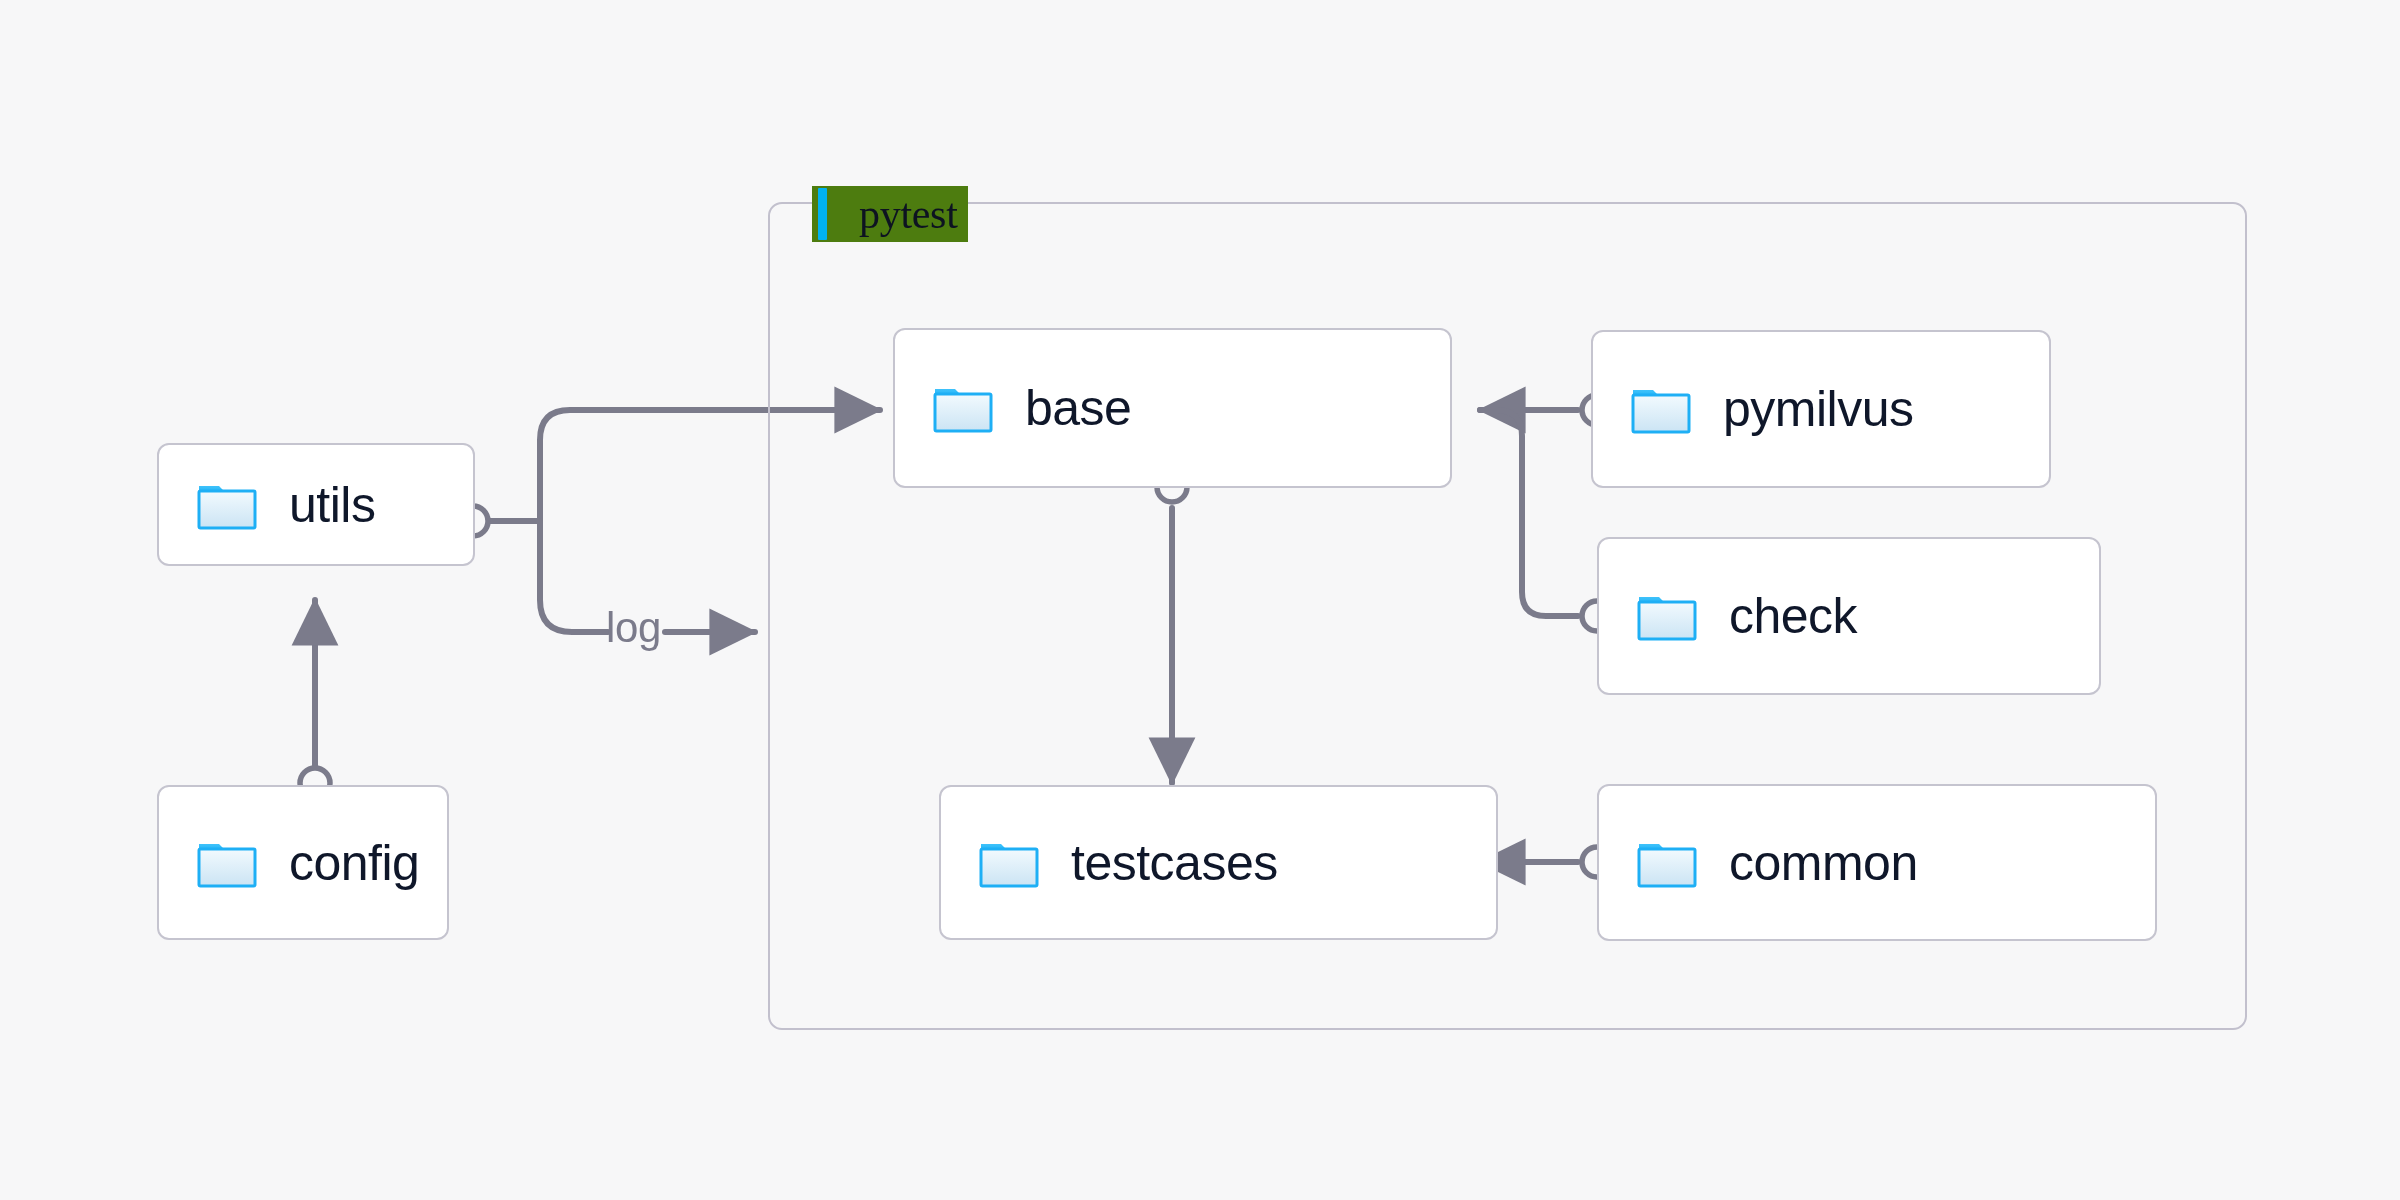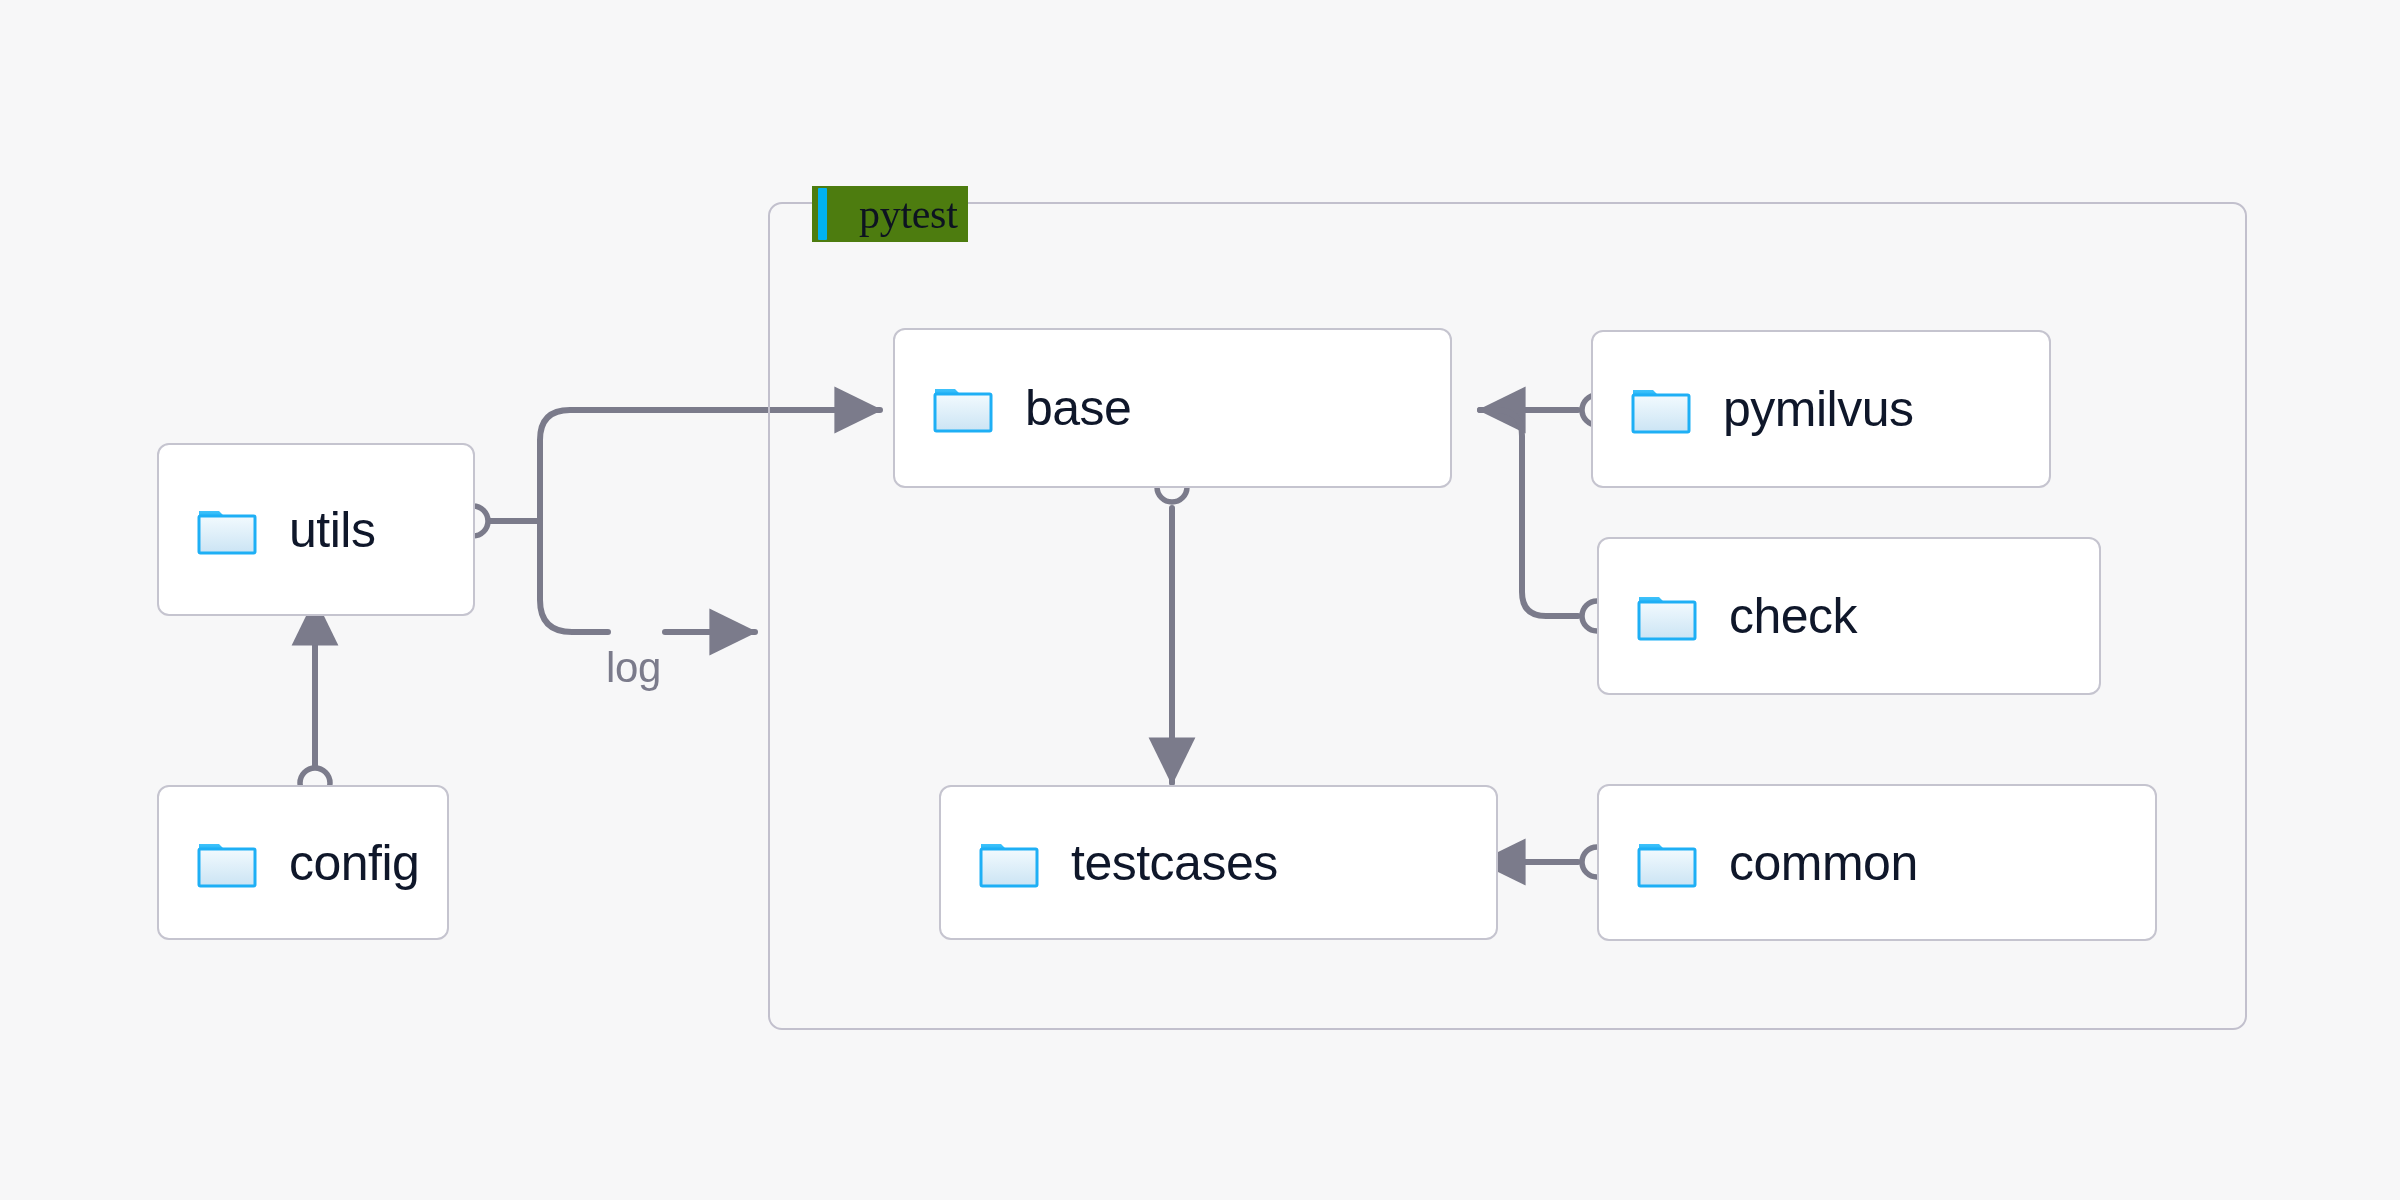--- a/index.html
+++ b/index.html
@@ -139,21 +139,21 @@
     </g>
   </svg>
 
   <div class="group-box" style="left:768px; top:202px; width:1479px; height:828px;"></div>
 
   <div class="group-label" style="left:812px; top:186px;">
     <span class="group-accent"></span>
     <span class="group-title">pytest</span>
   </div>
 
-  <div class="node" style="left:157px; top:443px; width:318px; height:173px;">
+  <div class="node" style="left:157px; top:443px; width:318px; height:123px;">
     <svg class="folder-icon" viewBox="0 0 62 52">
       <path d="M2,7 h20 l6,6 h30 v4 H2 z" fill="url(#folderTab)"></path>
       <rect x="2" y="12" width="56" height="37" rx="1.5" fill="url(#folderGrad)" stroke="#1eaff5" stroke-width="3"></rect>
     </svg>
     <span class="node-label">utils</span>
   </div>
 
   <div class="node" style="left:157px; top:785px; width:292px; height:155px;text-align:right;">
     <svg class="folder-icon" viewBox="0 0 62 52">
       <path d="M2,7 h20 l6,6 h30 v4 H2 z" fill="url(#folderTab)"></path>
@@ -195,15 +195,15 @@
   </div>
 
   <div class="node" style="left:1597px; top:784px; width:560px; height:157px;">
     <svg class="folder-icon" viewBox="0 0 62 52">
       <path d="M2,7 h20 l6,6 h30 v4 H2 z" fill="url(#folderTab)"></path>
       <rect x="2" y="12" width="56" height="37" rx="1.5" fill="url(#folderGrad)" stroke="#1eaff5" stroke-width="3"></rect>
     </svg>
     <span class="node-label">common</span>
   </div>
 
-  <div class="edge-label" style="left:606px; top:644px;text-align:right;">log</div>
+  <div class="edge-label" style="left:606px; top:604px;text-align:right;">log</div>
 
 </div>
 
 </body></html>

